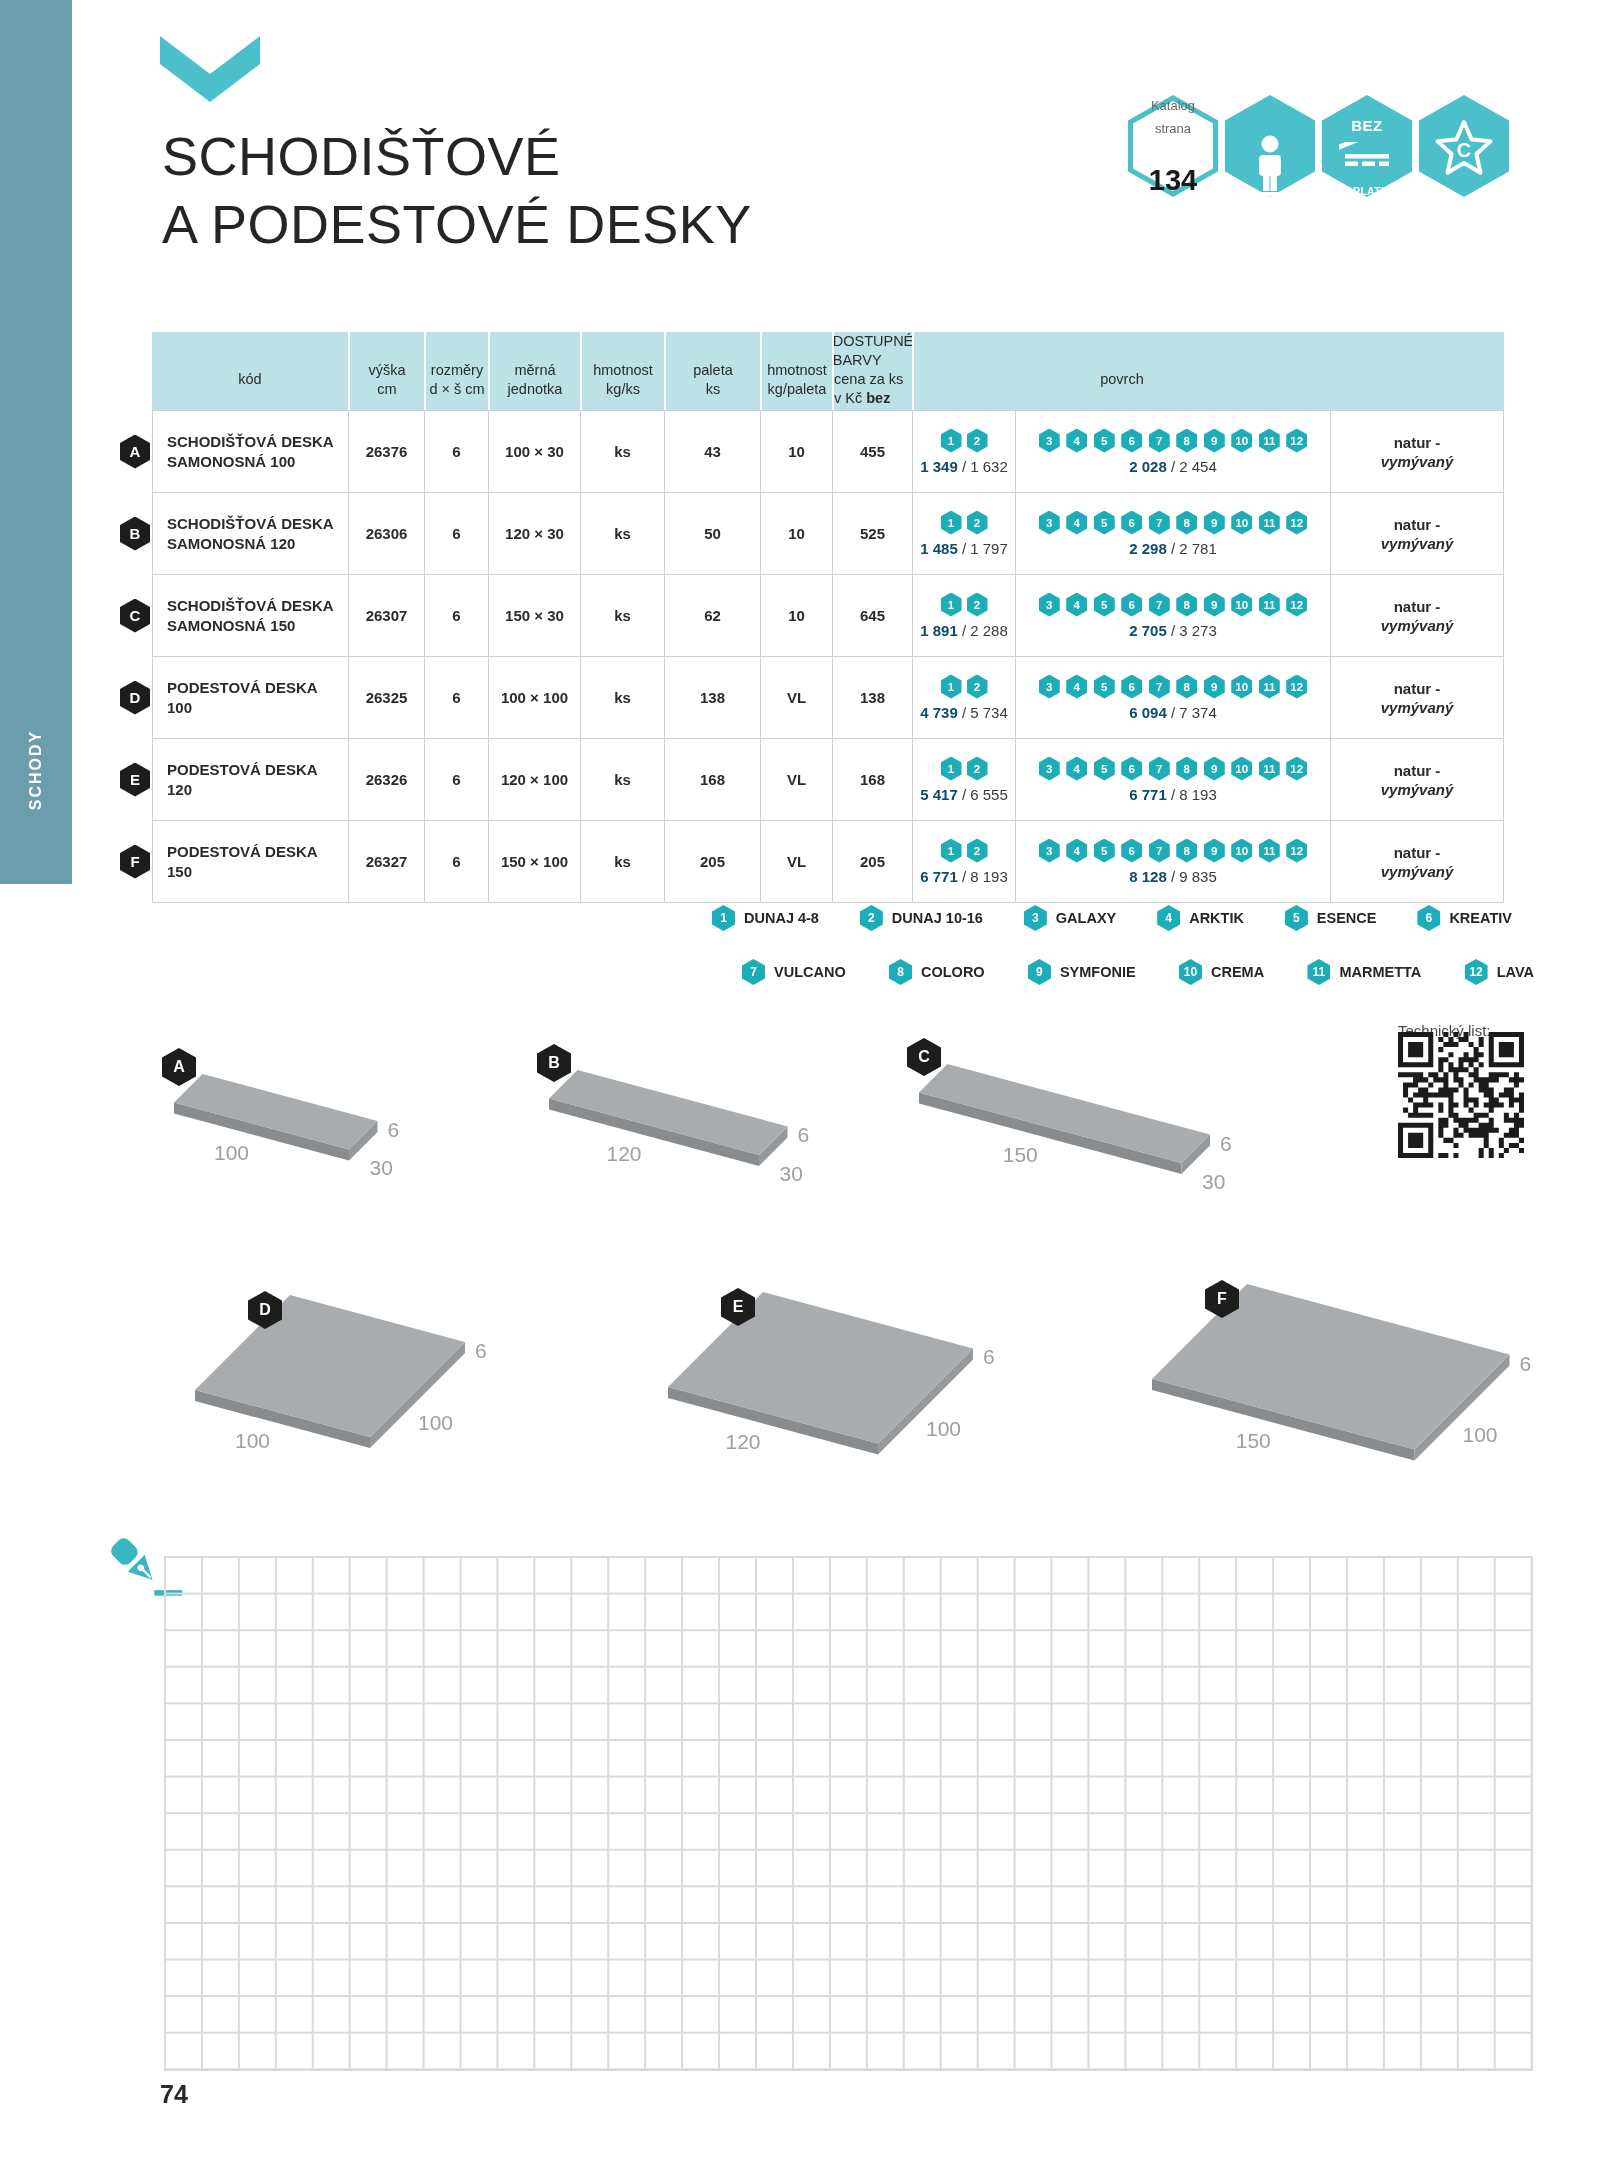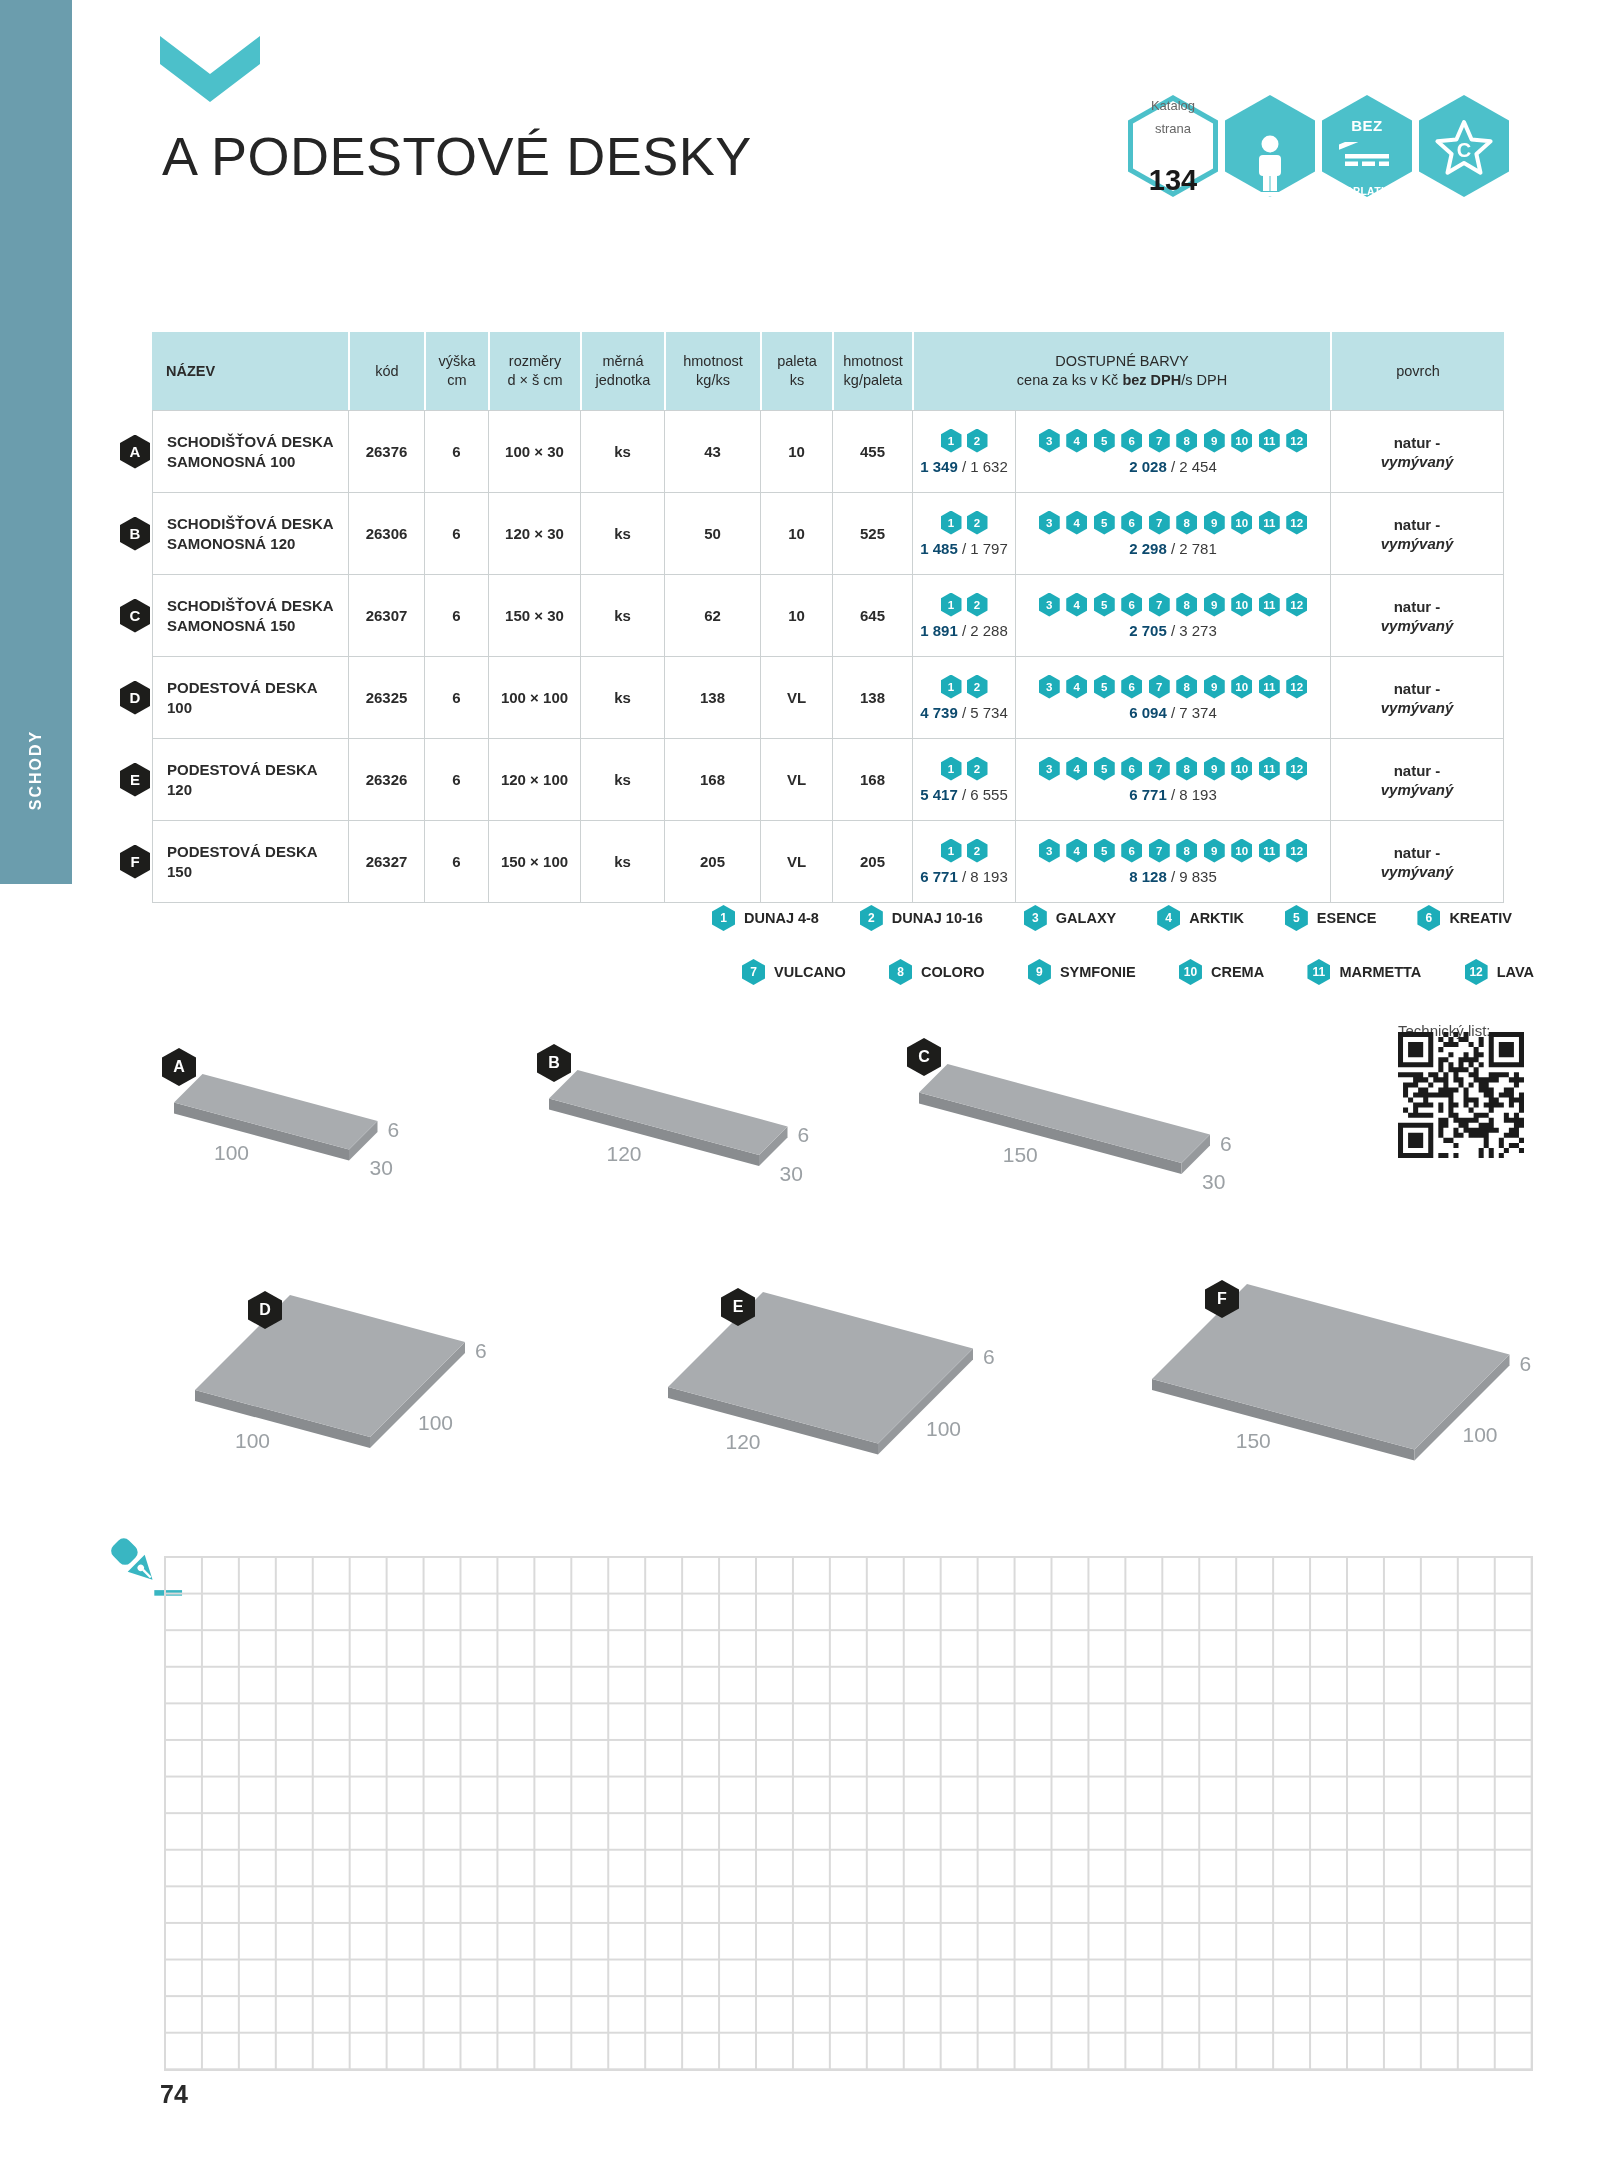--- a/index.html
+++ b/index.html
@@ -101,20 +101,21 @@
 
 <div class="sidebar">
   <span class="sidebar-label">SCHODY</span>
 </div>
 
 <svg class="logo-chevron" width="100" height="66" viewBox="0 0 100 66">
   <polygon points="0,0 50,38 100,0 100,28 50,66 0,28" fill="#4cc0ca"></polygon>
 </svg>
 
 <div class="title">
+  <div>SCHODIŠŤOVÉ</div>
   <div>A PODESTOVÉ DESKY</div>
 </div>
 
 <div class="badges">
   <div class="badge">
     <div class="hex-outer hexclip"></div>
     <div class="hex-inner hexclip"></div>
     <div class="badge-content">
       <span class="b-small">Katalog</span>
       <span class="b-small">strana</span>
@@ -155,23 +156,20 @@
     <div class="hex-outer hexclip"></div>
     <svg style="position:absolute;inset:0" width="90" height="102" viewBox="0 0 90 102">
       <path d="M45,27 L52.6,44.5 L71.6,46.3 L57.4,59 L61.5,77.7 L45,68 L28.5,77.7 L32.6,59 L18.4,46.3 L37.4,44.5 Z" fill="none" stroke="#fff" stroke-width="4" stroke-linejoin="round"></path>
       <text x="45" y="62" text-anchor="middle" font-size="20" font-weight="bold" fill="#fff" font-family="Liberation Sans, sans-serif">C</text>
     </svg>
   </div>
 </div>
 
 <div class="table">
   <div class="thead">
-    <div class="th nazev">
-        <span>NÁZEV</span>
-      </div>
     <div class="th">
         <span>kód</span>
       </div>
     <div class="th">
         <span>výška</span>
         <span>cm</span>
       </div>
     <div class="th">
         <span>rozměry</span>
         <span>d × š cm</span>

